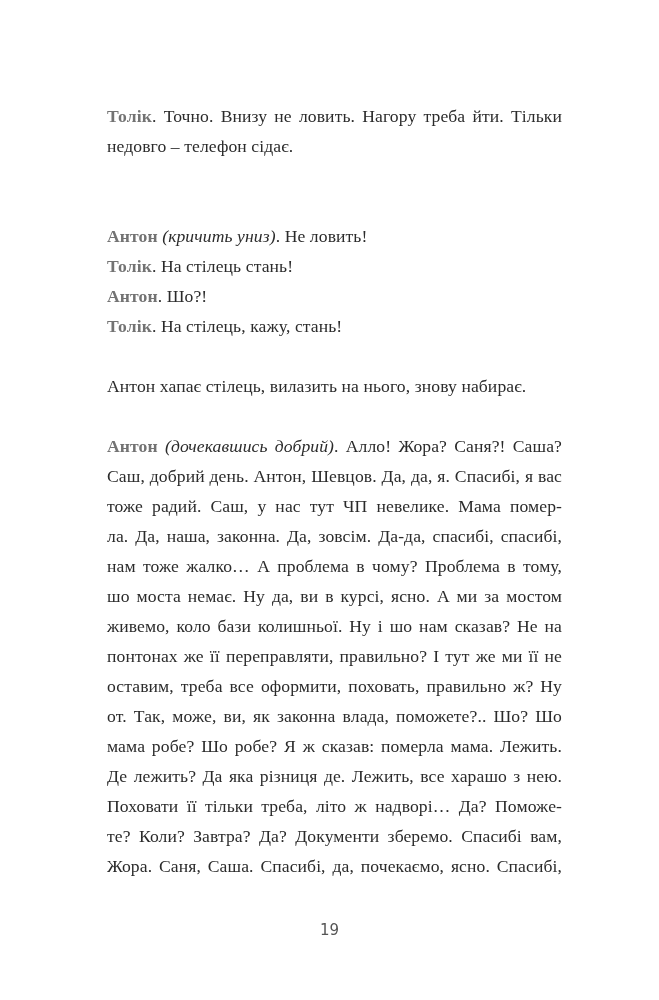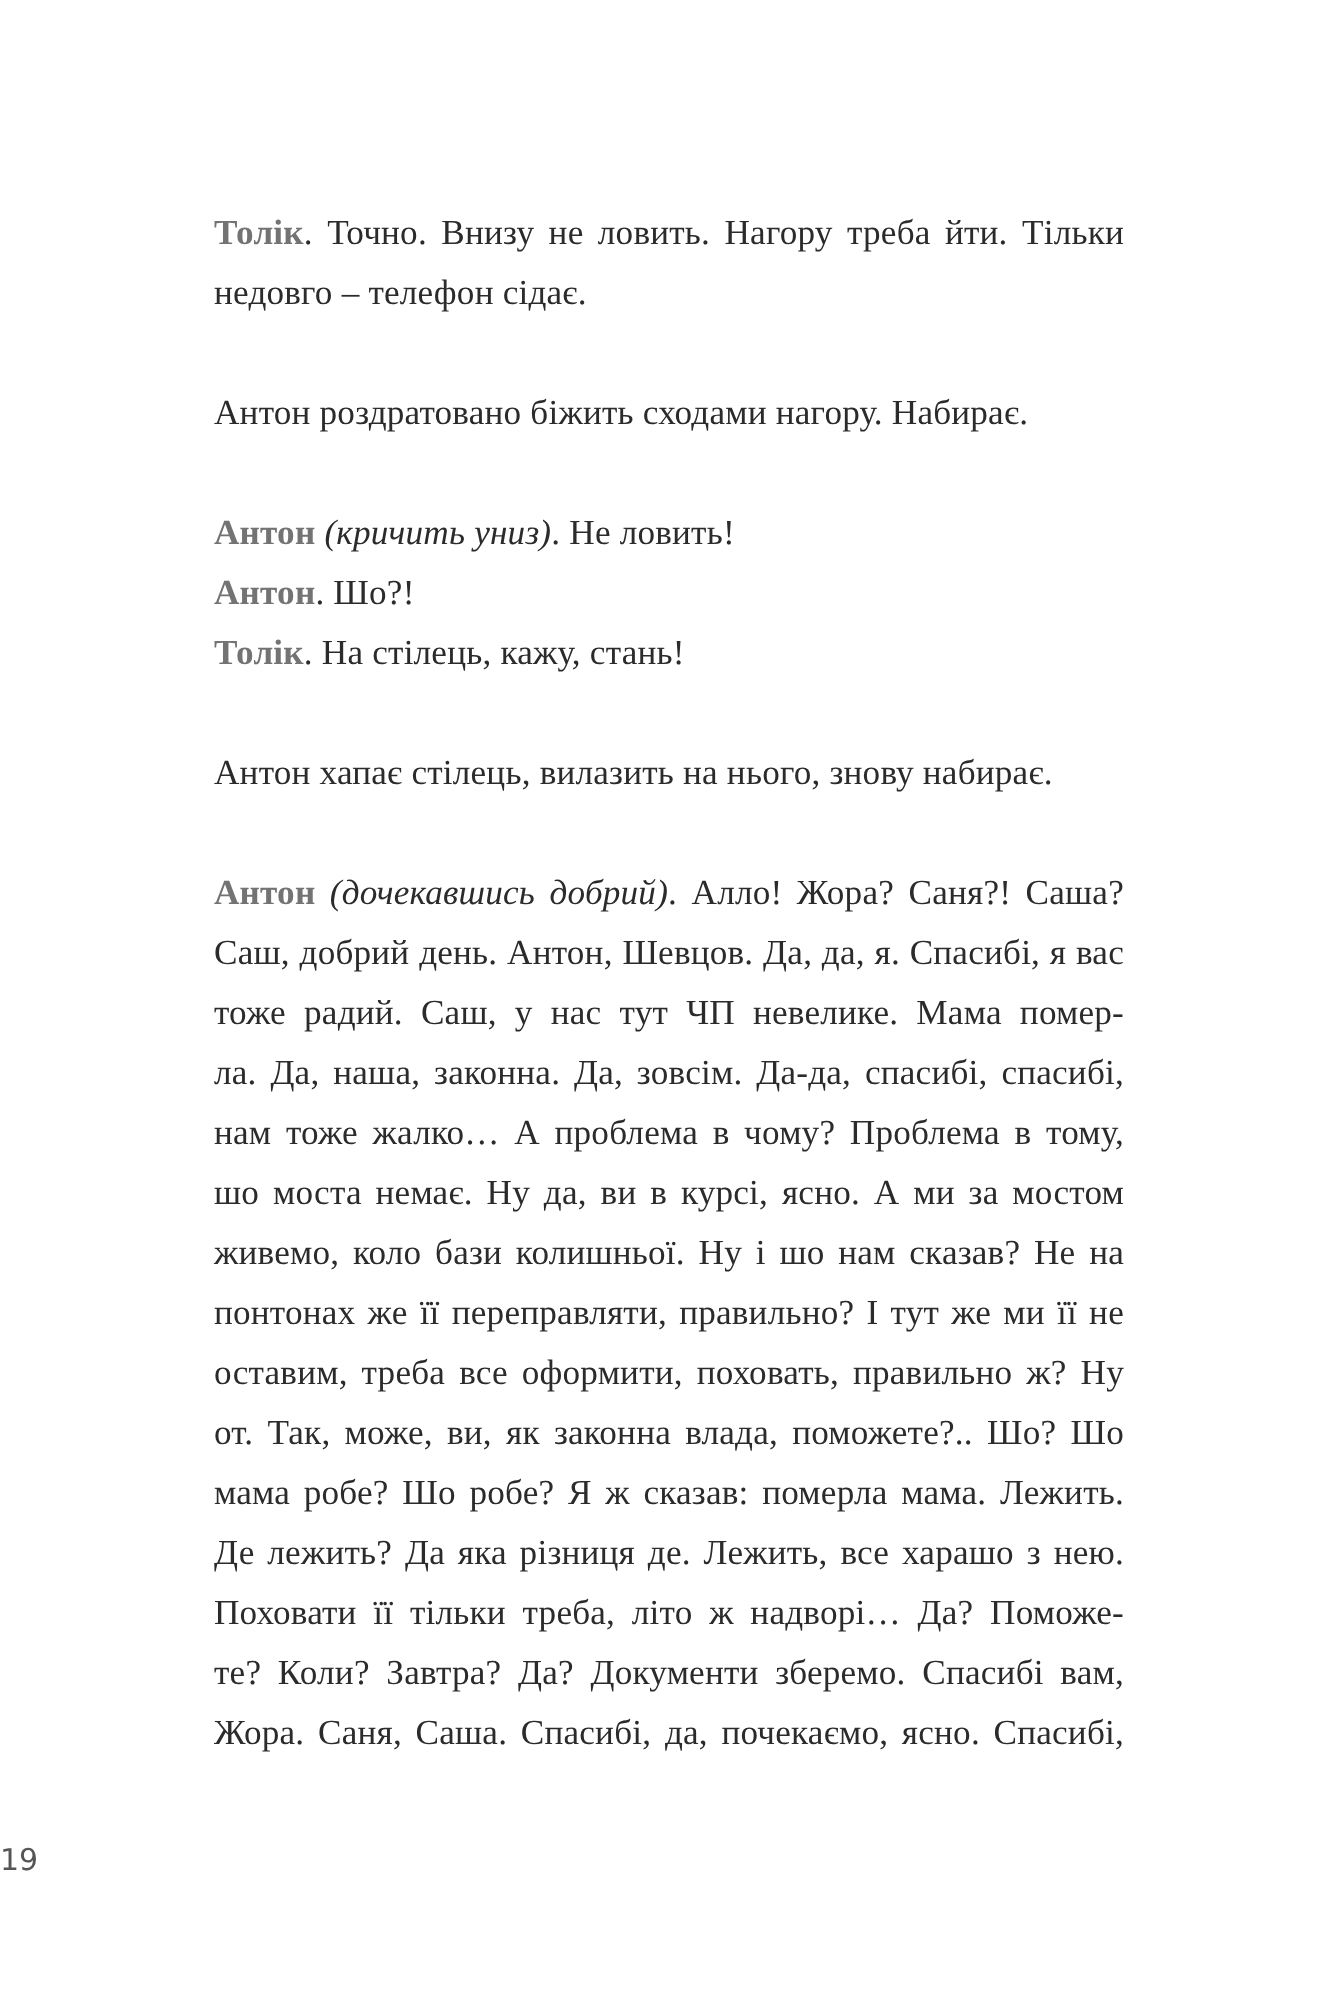--- a/index.html
+++ b/index.html
@@ -50,43 +50,44 @@
   }
   i.remark {
     font-style: italic;
     text-align: right;
   }
   .page-number {
     position: absolute;
     top: 921px;
     left: 0;
     width: 659px;
+    text-align: center;
     font-family: "DejaVu Sans", "Liberation Sans", sans-serif;
     font-size: 15px;
     color: #555555;
   }
 </style>
 </head>
 <body>
 
 <div class="page">
 
   <div>
     <div class="justify"><span class="inner"><b class="speaker">Толік</b><span>. </span><span>Точно. Внизу не ловить. Нагору треба йти. Тільки</span></span></div>
     <div class="line">недовго – телефон сідає.</div>
   </div>
 
   <div class="gap"></div>
 
-  <div class="line">Антон роздратовано біжить сходами нагору. Набирає.</div>
 
   <div class="gap"></div>
 
   <div>
     <div class="line"><b class="speaker">Антон</b> <i class="remark">(кричить униз)</i><span>. Не ловить!</span></div>
+    <div class="line"><b class="speaker">Толік</b><span>. На стілець стань!</span></div>
     <div class="line"><b class="speaker">Антон</b><span>. Шо?!</span></div>
     <div class="line"><b class="speaker">Толік</b><span>. На стілець, кажу, стань!</span></div>
   </div>
 
   <div class="gap"></div>
 
   <div class="line">Антон хапає стілець, вилазить на нього, знову набирає.</div>
 
   <div class="gap"></div>
 

